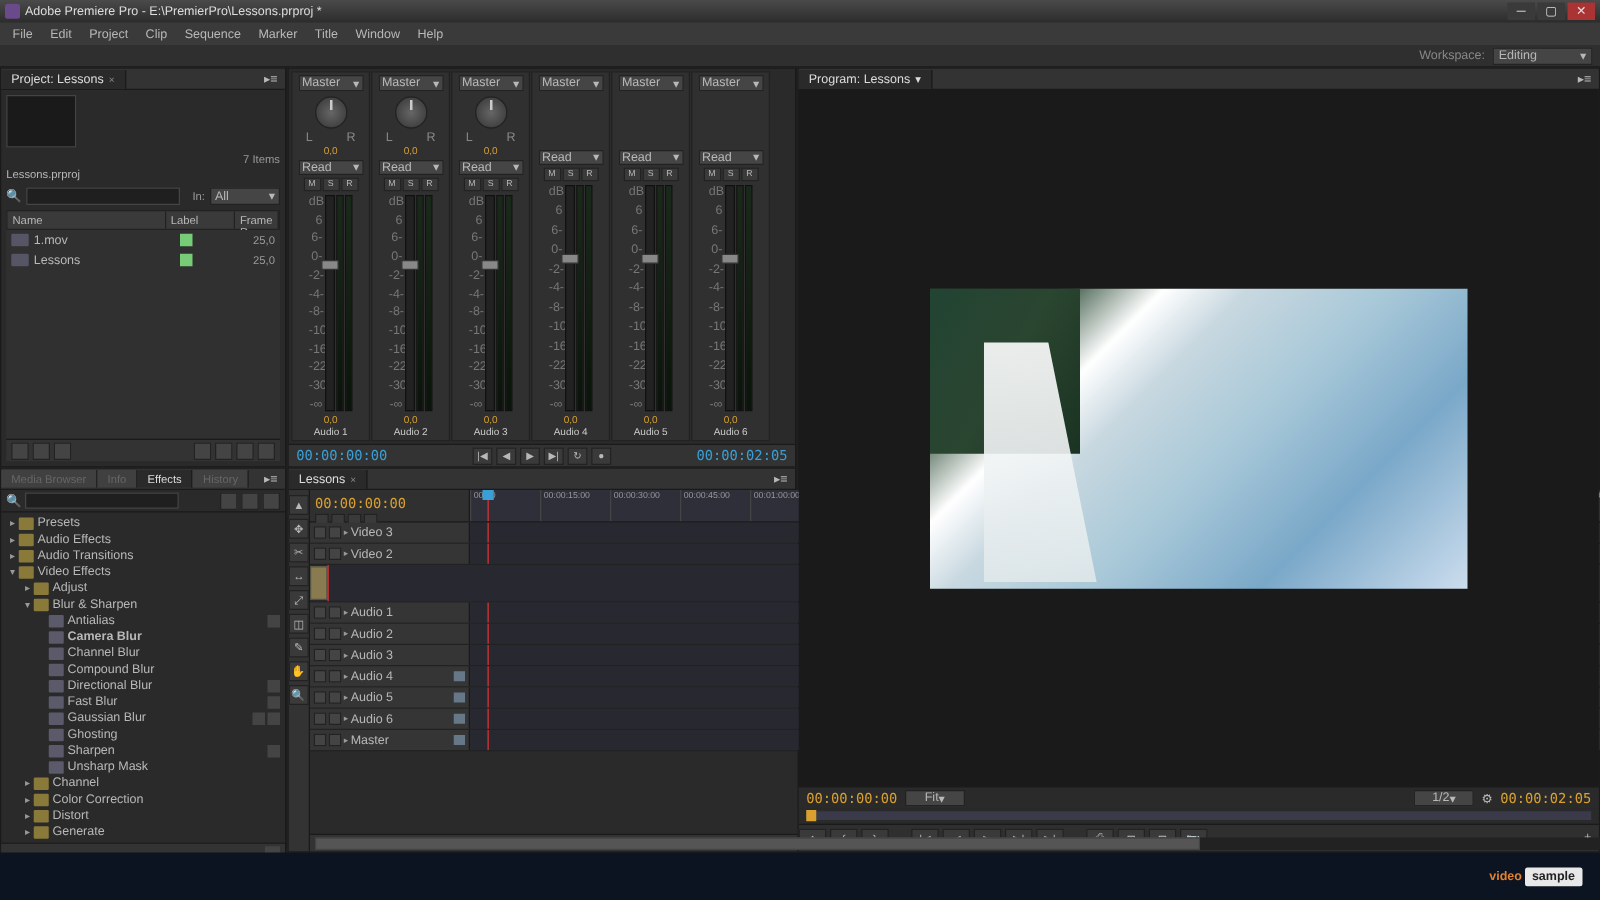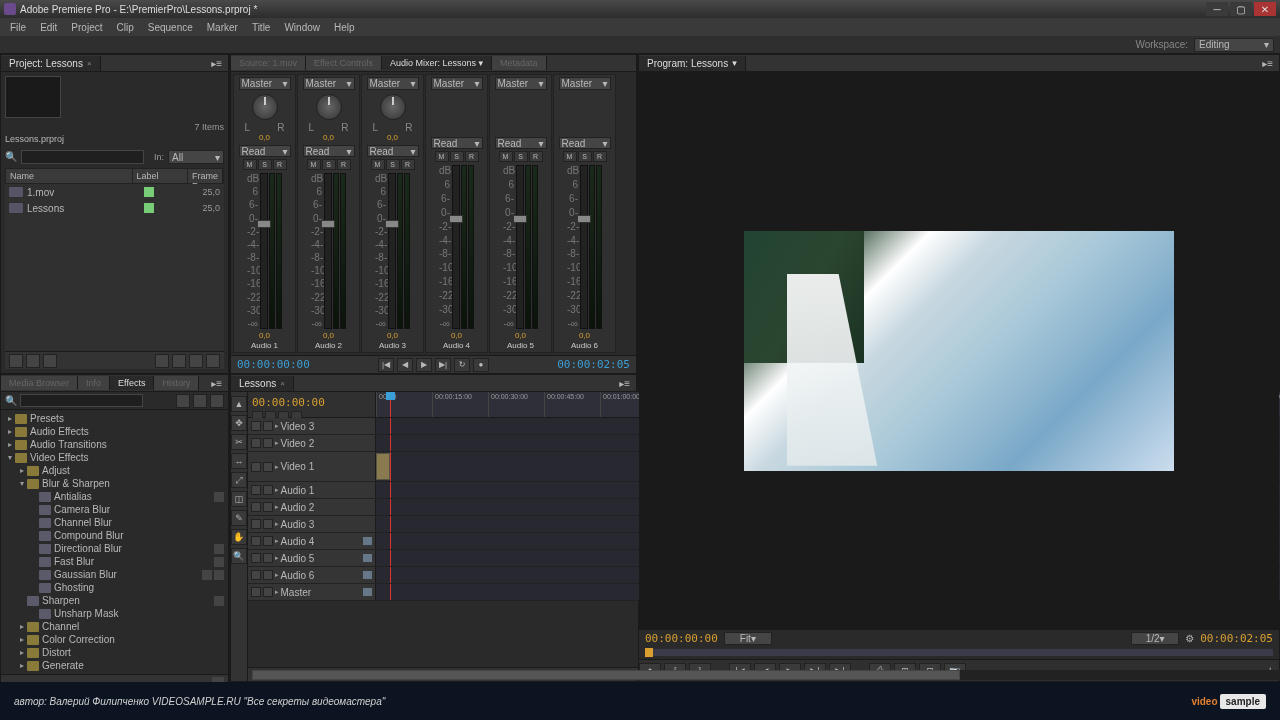--- a/index.html
+++ b/index.html
@@ -277,21 +277,21 @@
             <span>Blur &amp; Sharpen</span>
           </div>
           <div class="fx-item leaf" style="padding-left: 28px;">
             <span class="arr"></span>
             <div class="fico"></div>
             <span>Antialias</span>
             <div class="tags">
               <div class="tag"></div>
             </div>
           </div>
-          <div class="fx-item leaf" style="padding-left: 28px;">
+          <div class="fx-item leaf" style="padding-left: 28px; font-weight: bold;">
             <span class="arr"></span>
             <div class="fico"></div>
             <span>Camera Blur</span>
           </div>
           <div class="fx-item leaf" style="padding-left: 28px;">
             <span class="arr"></span>
             <div class="fico"></div>
             <span>Channel Blur</span>
           </div>
           <div class="fx-item leaf" style="padding-left: 28px;">
@@ -322,21 +322,21 @@
             <div class="tags">
               <div class="tag"></div>
               <div class="tag"></div>
             </div>
           </div>
           <div class="fx-item leaf" style="padding-left: 28px;">
             <span class="arr"></span>
             <div class="fico"></div>
             <span>Ghosting</span>
           </div>
-          <div class="fx-item leaf" style="padding-left: 16px;">
+          <div class="fx-item leaf" style="padding-left: 28px;">
             <span class="arr"></span>
             <div class="fico"></div>
             <span>Sharpen</span>
             <div class="tags">
               <div class="tag"></div>
             </div>
           </div>
           <div class="fx-item leaf" style="padding-left: 28px;">
             <span class="arr"></span>
             <div class="fico"></div>
@@ -364,26 +364,20 @@
           </div>
         </div>
       <div class="fx-foot">
           <div class="trash"></div>
         </div>
     </div>
   </div>
 
   <div class="col-m">
     <div class="panel mixer">
-      <div class="tabrow" id="src-tabs">
-          <div class="tab dim">Source: 1.mov</div>
-          <div class="tab dim">Effect Controls</div>
-          <div class="tab on">Audio Mixer: Lessons ▾</div>
-          <div class="tab dim">Metadata</div>
-        </div>
       <div class="mixer-body" id="mixer-body">
           <div class="chan">
             <div class="chan-top-dd">
               <span>Master</span>
               <span>▾</span>
             </div>
             <div class="knob"></div>
             <div class="knob-lr">
               <span>L</span>
               <span>R</span>
@@ -713,26 +707,20 @@
                   <div class="th-ico"></div>
                   <div class="th-ico"></div>
                   <span class="arr">▸</span>
                   <span class="tname">Video 2</span>
                 </div>
                 <div class="track-content">
                   <div class="ph"></div>
                 </div>
               </div>
               <div class="track big">
-                <div class="track-hdr">
-                  <div class="th-ico"></div>
-                  <div class="th-ico"></div>
-                  <span class="arr">▸</span>
-                  <span class="tname">Video 1</span>
-                </div>
                 <div class="track-content">
                   <div class="ph"></div>
                   <div class="clip"></div>
                 </div>
               </div>
               <div class="track">
                 <div class="track-hdr">
                   <div class="th-ico"></div>
                   <div class="th-ico"></div>
                   <span class="arr">▸</span>
@@ -867,19 +855,18 @@
           <div class="b">⊞</div>
           <div class="b">⊡</div>
           <div class="b">📷</div>
           <div style="margin-left: auto; padding: 0px 6px;">+</div>
         </div>
     </div>
   </div>
 </div>
 
 <div class="credit">
-  <span>автор: Валерий Филипченко   VIDEOSAMPLE.RU   "Все секреты видеомастера"</span>
   <div class="sp"></div>
   <div class="logo">
     <span class="v">video</span>
       <span class="s">sample</span>
   </div>
 </div>
 
 </body></html>

